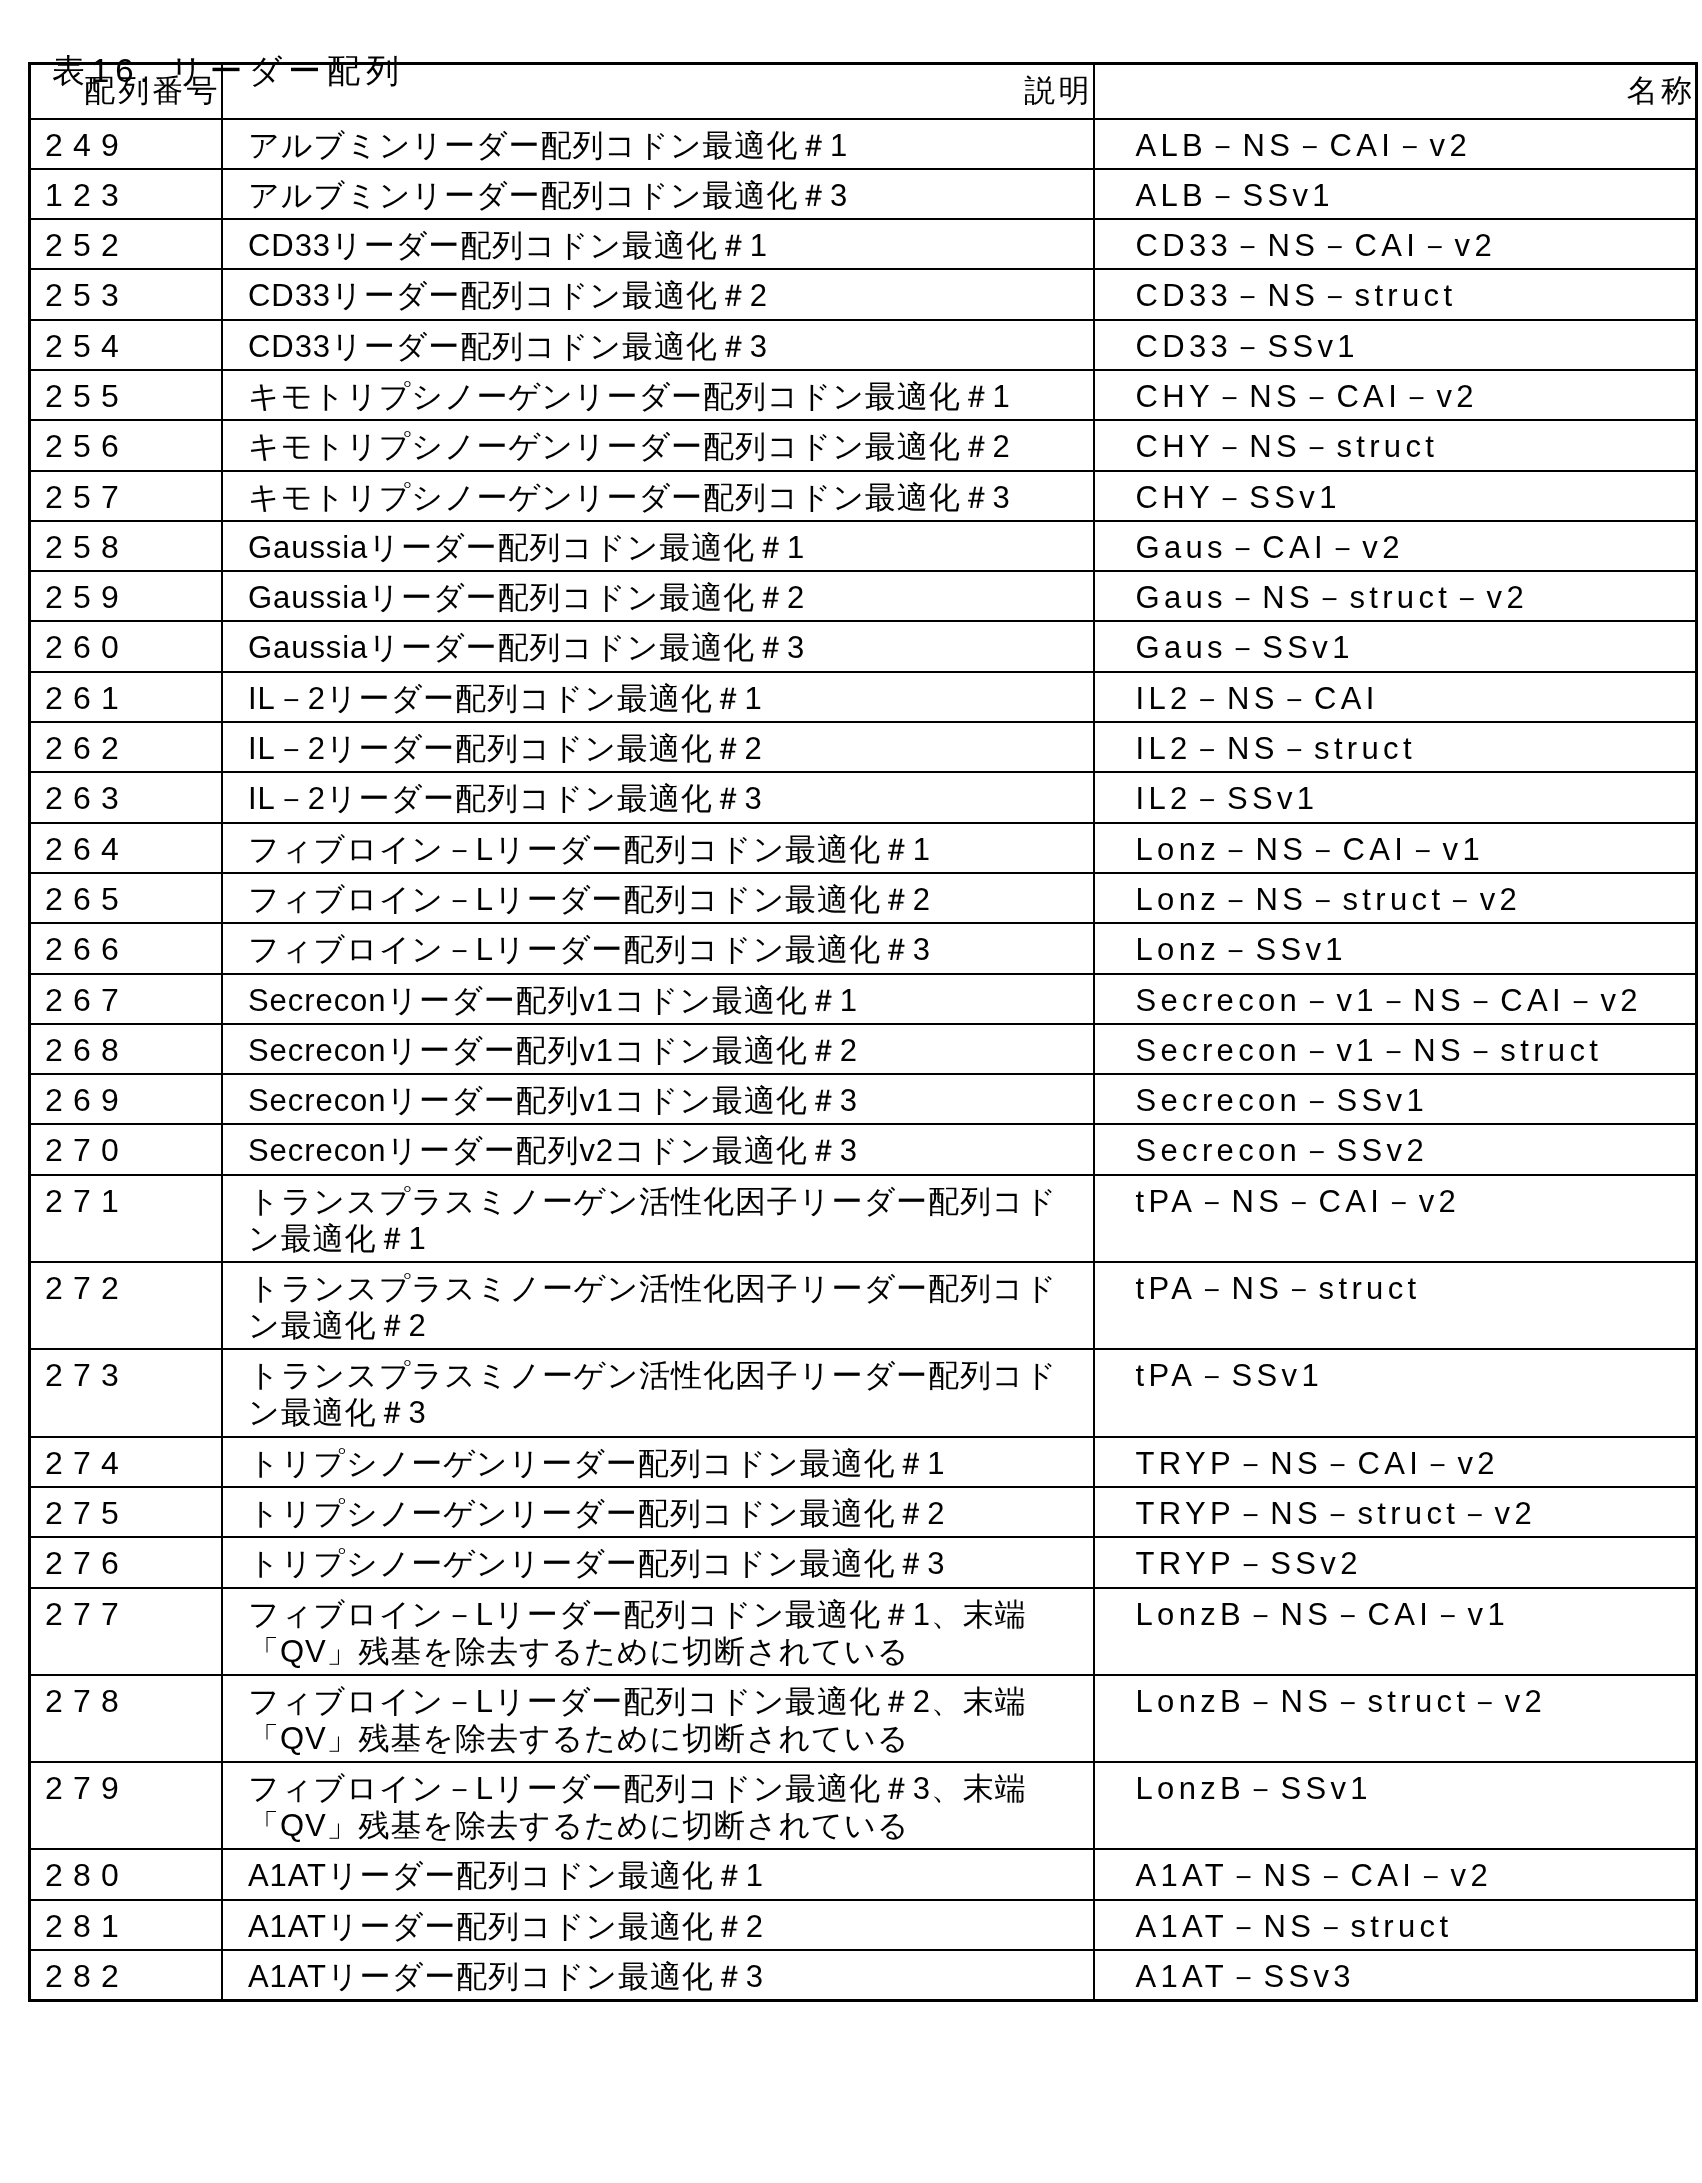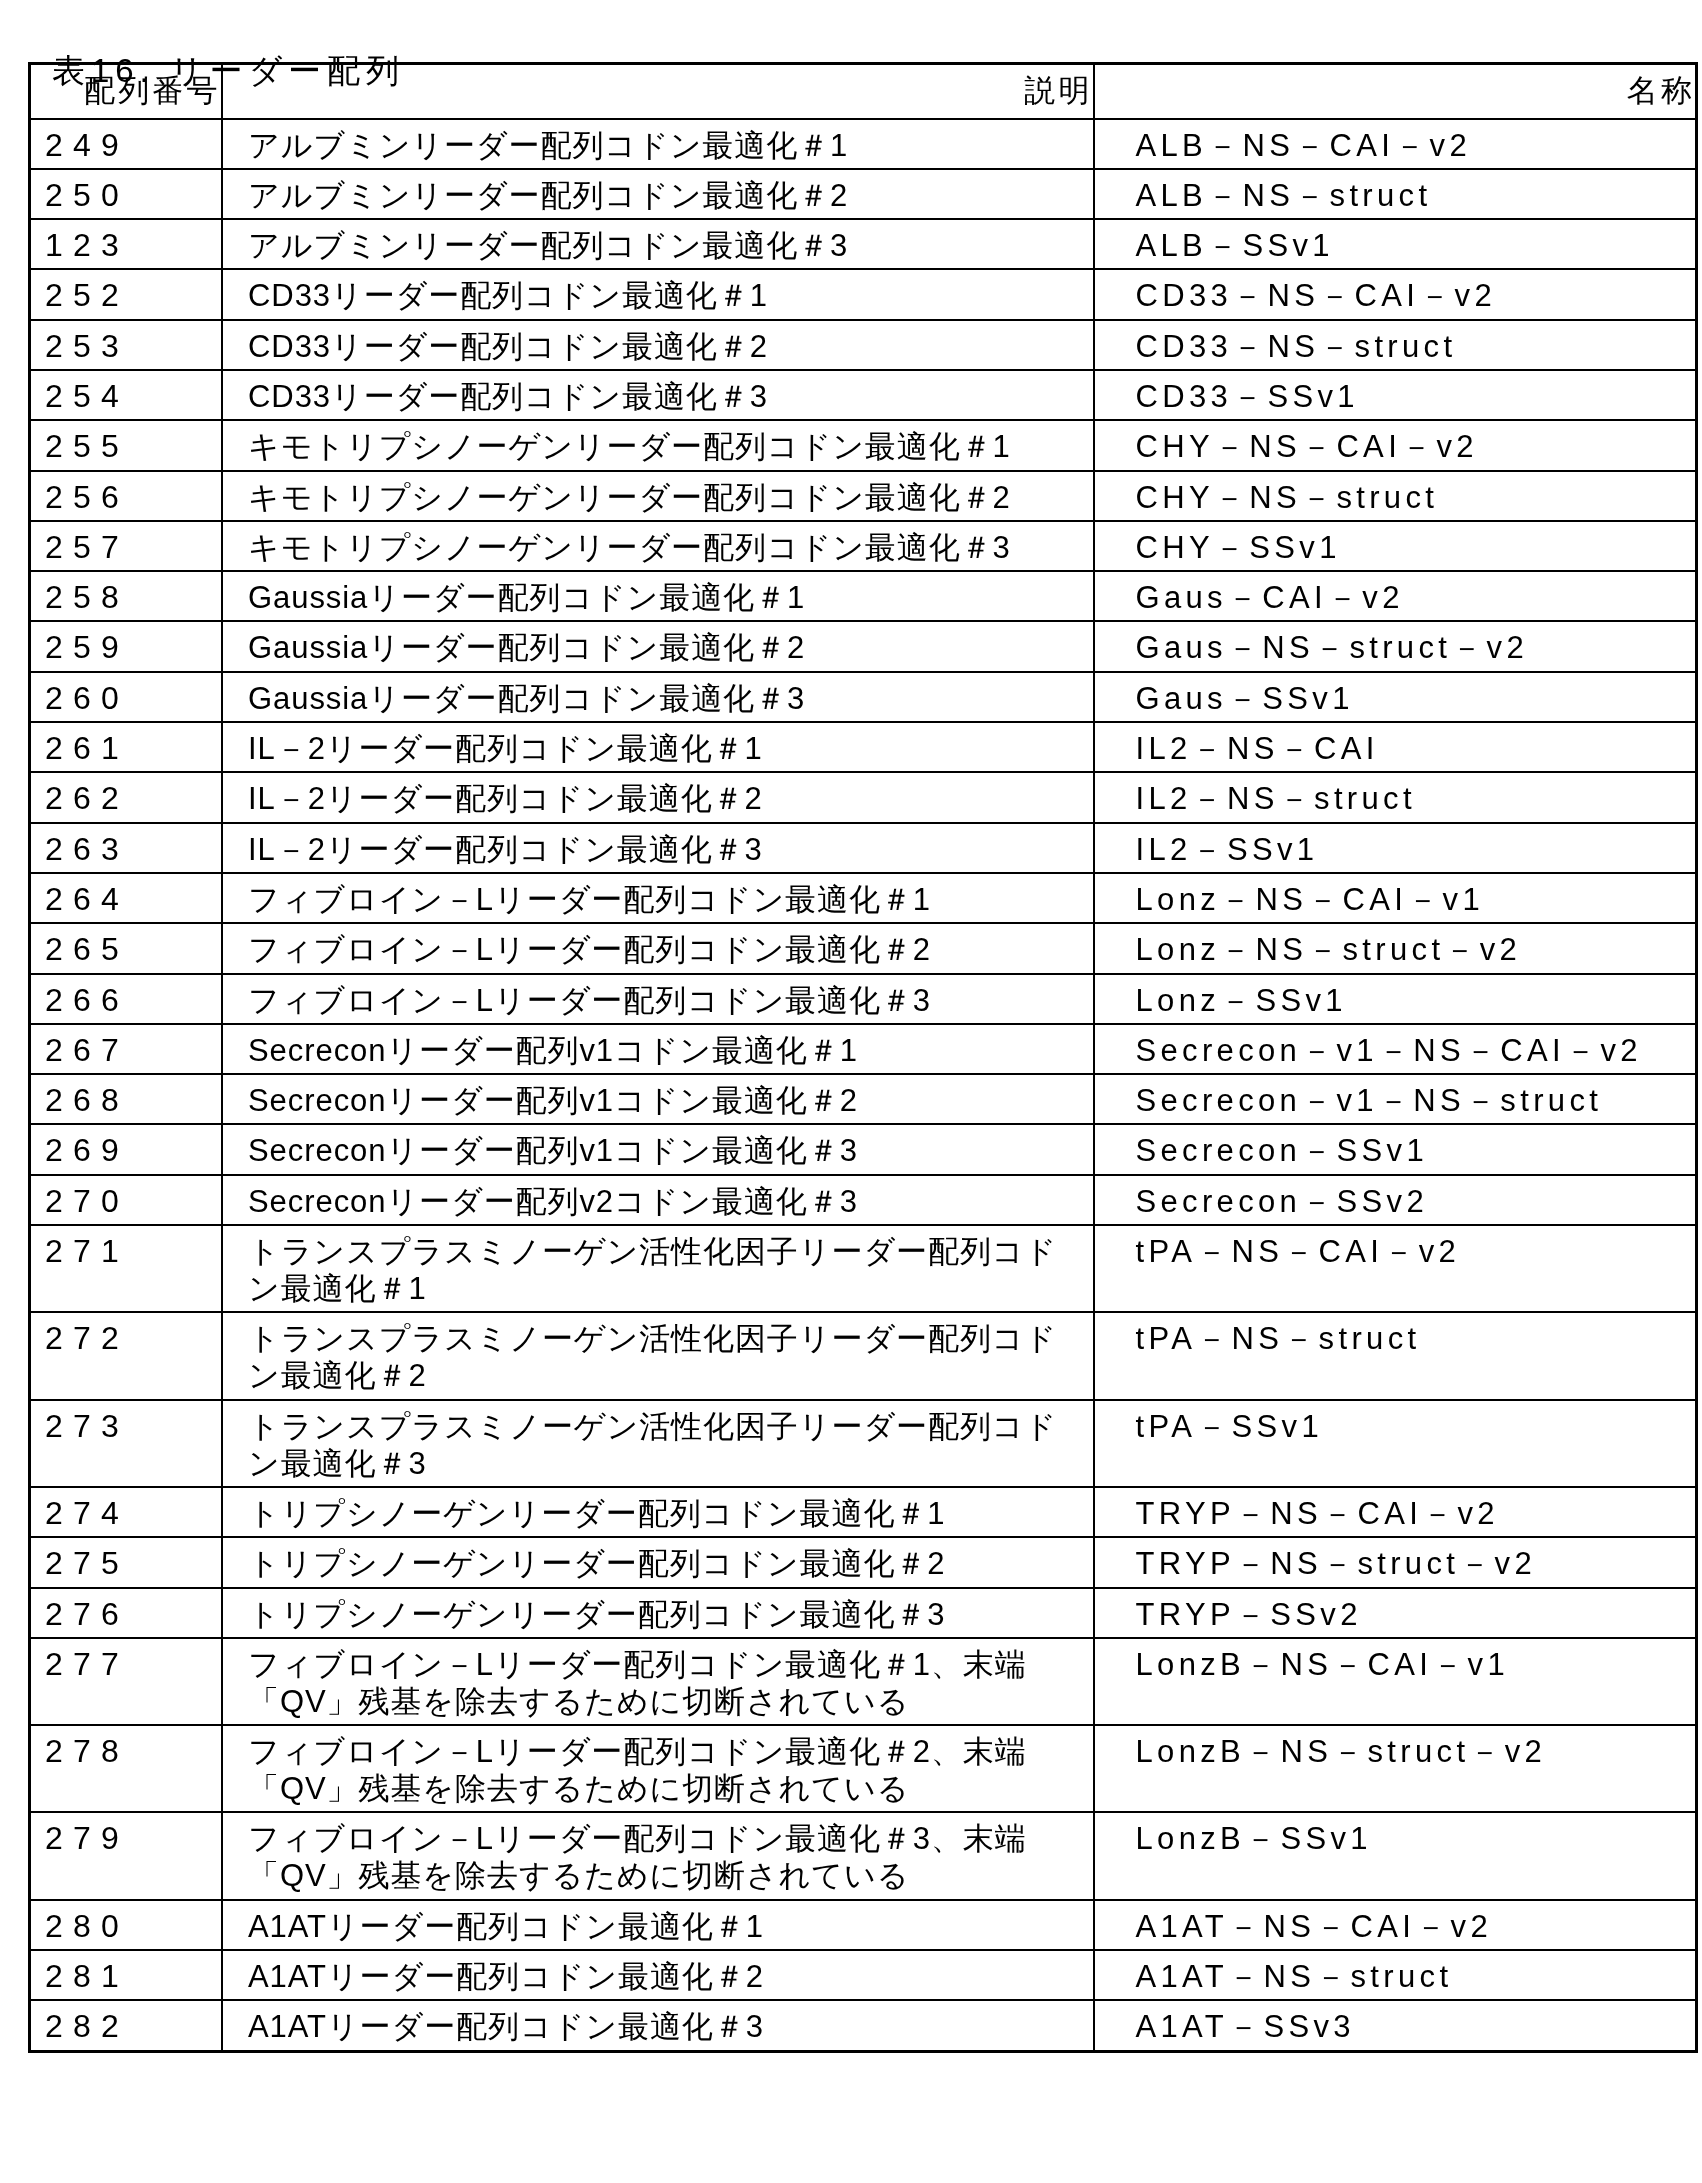--- a/index.html
+++ b/index.html
@@ -98,25 +98,20 @@
         <th>名称</th>
       </tr>
     </thead>
     <tbody>
         <tr>
       <td class="num">249</td>
       <td class="desc">アルブミンリーダー配列コドン最適化＃1</td>
       <td class="name">ALB－NS－CAI－v2</td>
     </tr>
         <tr>
-      <td class="num">250</td>
-      <td class="desc">アルブミンリーダー配列コドン最適化＃2</td>
-      <td class="name">ALB－NS－struct</td>
-    </tr>
-        <tr>
       <td class="num">123</td>
       <td class="desc">アルブミンリーダー配列コドン最適化＃3</td>
       <td class="name">ALB－SSv1</td>
     </tr>
         <tr>
       <td class="num">252</td>
       <td class="desc">CD33リーダー配列コドン最適化＃1</td>
       <td class="name">CD33－NS－CAI－v2</td>
     </tr>
         <tr>

